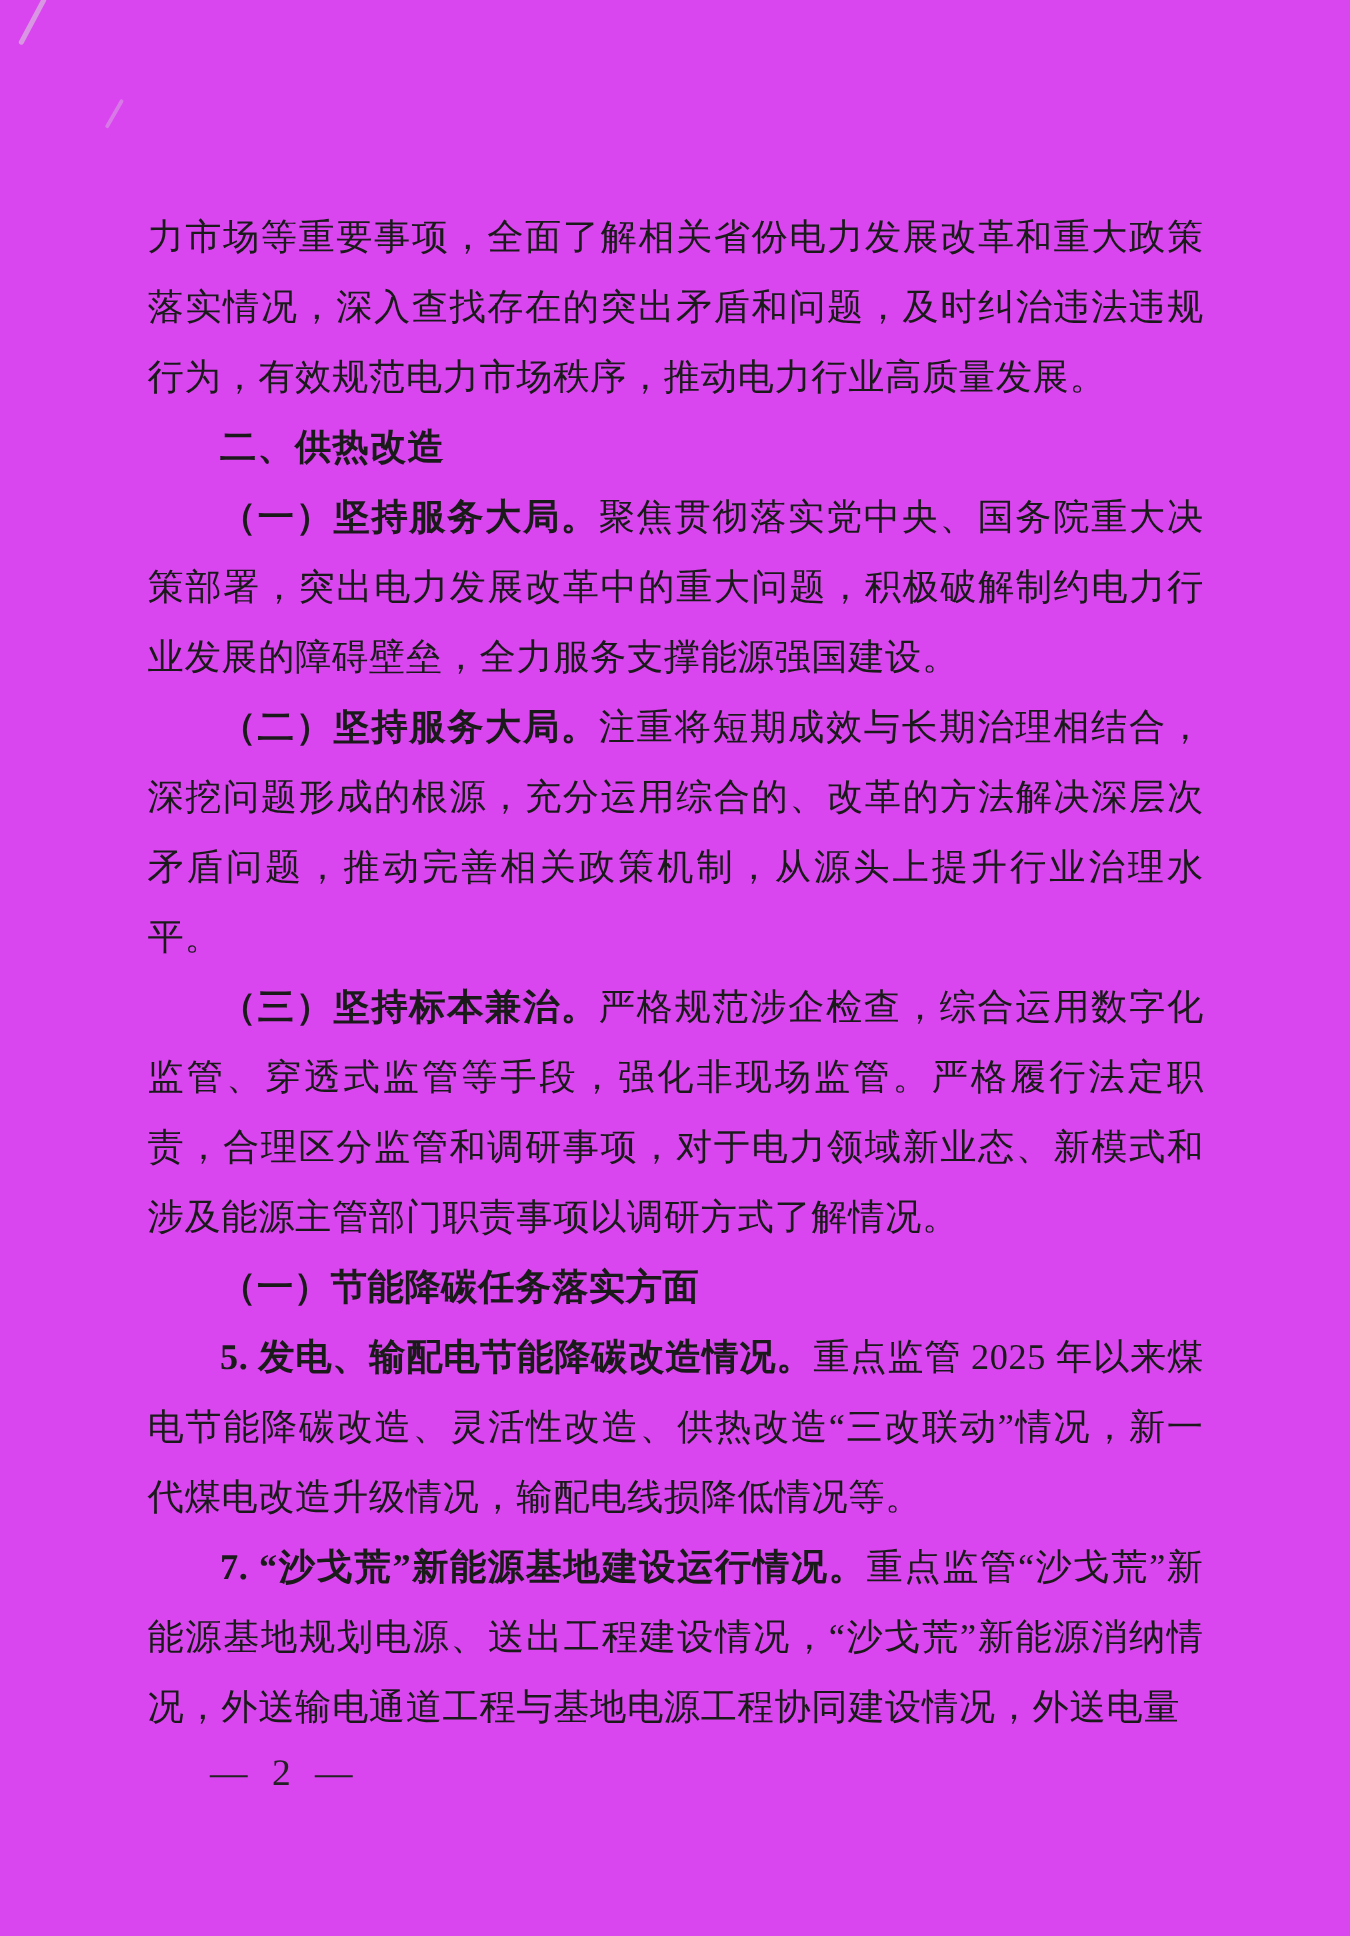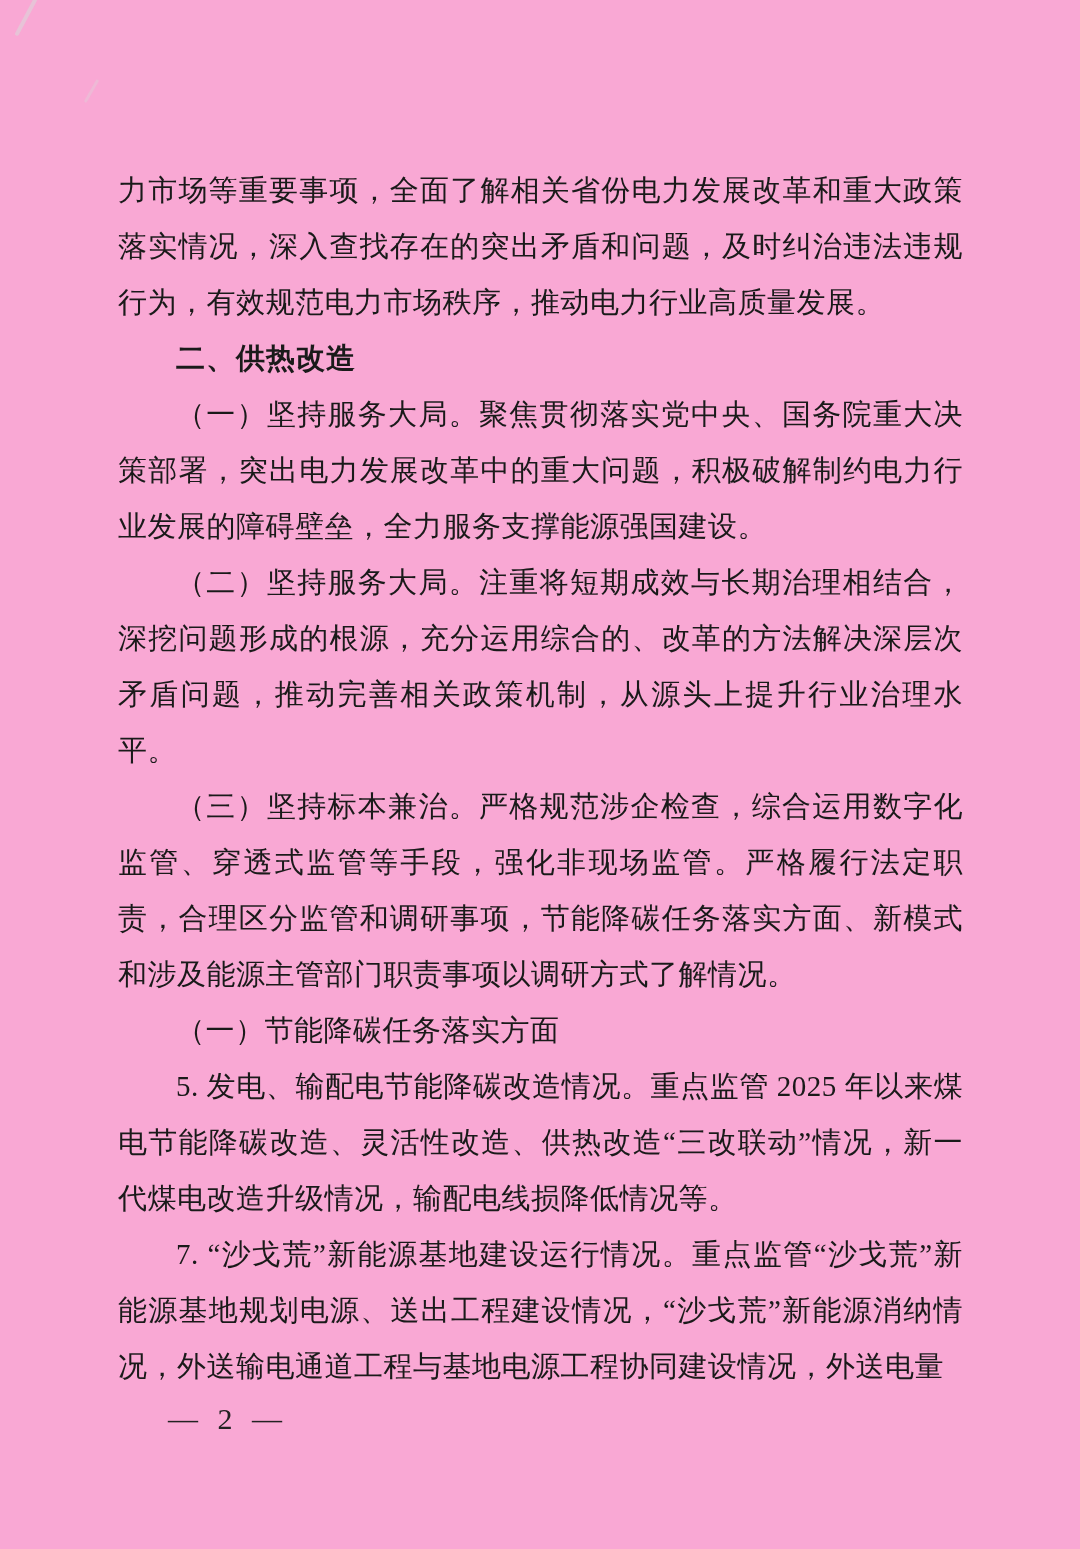--- a/index.html
+++ b/index.html
@@ -11,21 +11,21 @@
     width: 1080px;
     height: 1549px;
     position: relative;
     overflow: hidden;
     font-family: "Liberation Serif", "DejaVu Serif", serif;
     color: #1a1a1a;
   }
   .page {
     position: absolute;
     inset: 0;
-    background: #f9a8d4;
+    background: #d946ef;
     padding-left: 48px;
   }
   .content {
     position: absolute;
     left: 118px;
     top: 162px;
     width: 845px;
     font-size: 29px;
     line-height: 56px;
     text-align: justify;
@@ -44,24 +44,24 @@
     text-indent: 0;
   }
   .heading {
     text-indent: 2em;
     font-weight: bold;
     font-family: "Liberation Sans", "DejaVu Sans", sans-serif;
     letter-spacing: 1px;
   }
   .subheading {
     text-indent: 2em;
-    font-weight: normal;
+    font-weight: bold;
   }
   .lead {
-    font-weight: normal;
+    font-weight: bold;
   }
   .footer-pagenum {
     position: absolute;
     left: 168px;
     top: 1402px;
     font-size: 30px;
     letter-spacing: 6px;
     color: #222222;
   }
   
@@ -98,21 +98,21 @@
   <div class="content">
 
     <p class="continuation">力市场等重要事项，全面了解相关省份电力发展改革和重大政策落实情况，深入查找存在的突出矛盾和问题，及时纠治违法违规行为，有效规范电力市场秩序，推动电力行业高质量发展。</p>
 
     <p class="heading">二、供热改造</p>
 
     <p class="para"><b class="lead">（一）坚持服务大局。</b><span>聚焦贯彻落实党中央、国务院重大决策部署，突出电力发展改革中的重大问题，积极破解制约电力行业发展的障碍壁垒，全力服务支撑能源强国建设。</span></p>
 
     <p class="para"><b class="lead">（二）坚持服务大局。</b><span>注重将短期成效与长期治理相结合，深挖问题形成的根源，充分运用综合的、改革的方法解决深层次矛盾问题，推动完善相关政策机制，从源头上提升行业治理水平。</span></p>
 
-    <p class="para"><b class="lead">（三）坚持标本兼治。</b><span>严格规范涉企检查，综合运用数字化监管、穿透式监管等手段，强化非现场监管。严格履行法定职责，合理区分监管和调研事项，节能降碳任务落实方面、新模式和涉及能源主管部门职责事项以调研方式了解情况。</span></p>
+    <p class="para"><b class="lead">（三）坚持标本兼治。</b><span>严格规范涉企检查，综合运用数字化监管、穿透式监管等手段，强化非现场监管。严格履行法定职责，合理区分监管和调研事项，对于电力领域新业态、新模式和涉及能源主管部门职责事项以调研方式了解情况。</span></p>
 
 
     <p class="subheading">（一）节能降碳任务落实方面</p>
 
     <p class="para"><b class="lead">5. 发电、输配电节能降碳改造情况。</b><span>重点监管 2025 年以来煤电节能降碳改造、灵活性改造、供热改造“三改联动”情况，新一代煤电改造升级情况，输配电线损降低情况等。</span></p>
 
     <p class="para"><b class="lead">7. “沙戈荒”新能源基地建设运行情况。</b><span>重点监管“沙戈荒”新能源基地规划电源、送出工程建设情况，“沙戈荒”新能源消纳情况，外送输电通道工程与基地电源工程协同建设情况，外送电量</span></p>
 
   </div>
 

